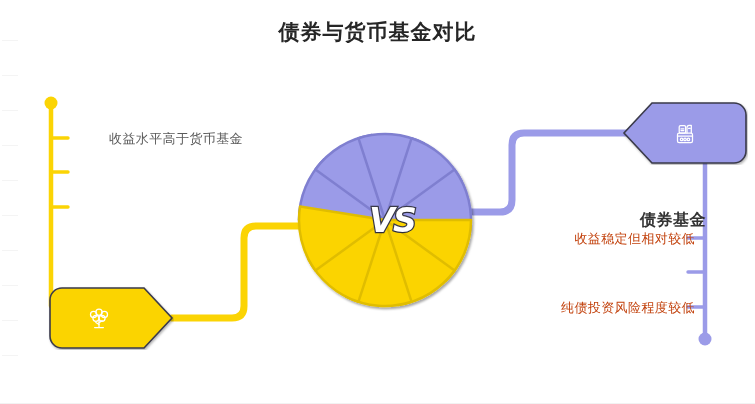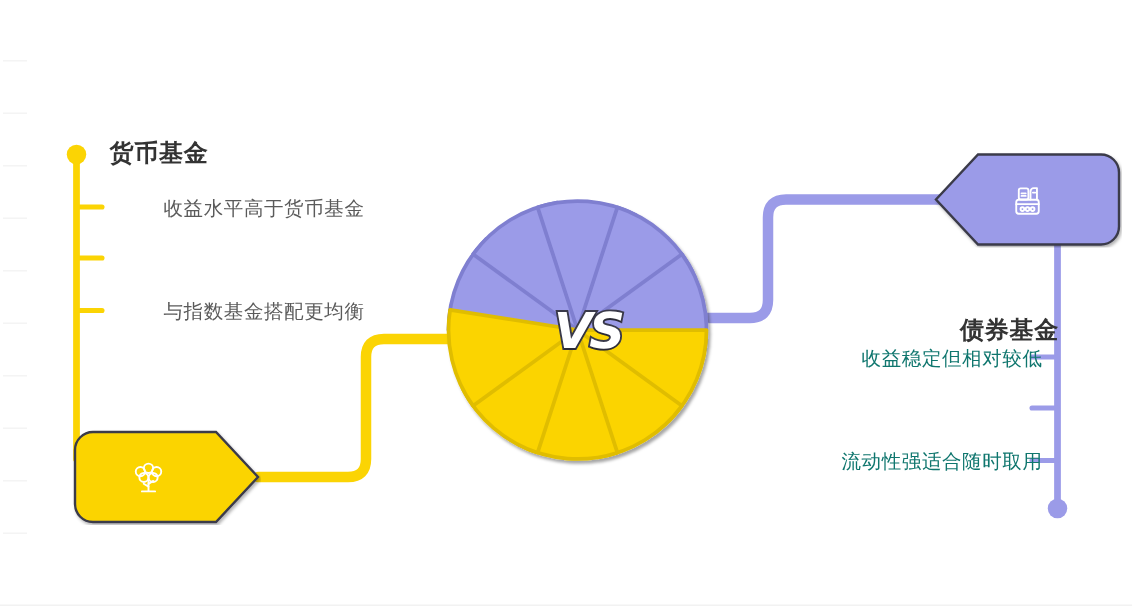--- a/index.html
+++ b/index.html
@@ -44,21 +44,21 @@
   .li1{top:130px;} .li2{top:164px;} .li3{top:199px;}
 
   
   .right-head{
     position:absolute;right:49px;top:198px;
     font-size:16px;font-weight:bold;color:#333333;
     white-space:nowrap;letter-spacing:.5px;text-align:right;margin-top:12px;
   }
   .right-item{
     position:absolute;right:60px;
-    font-size:13px;color:#0f766e;
+    font-size:13px;color:#c2410c;
     white-space:nowrap;letter-spacing:.4px;text-align:right;
   }
   .ri1{top:230px;} .ri2{top:264px;} .ri3{top:299px;}
 
   
   .badge{position:absolute;}
   .badge svg{display:block;}
   .badge .ico{
     position:absolute;display:flex;align-items:center;justify-content:center;
     left:0;top:0;width:100%;height:100%;pointer-events:none;
@@ -118,20 +118,21 @@
 
     <path d="M440,212 L500,212 Q512,212 512,200 L512,145 Q512,133 524,133 L628,133" fill="none" stroke="#9B9BE8" stroke-width="7" stroke-linecap="round" stroke-linejoin="round"></path>
 
     <path d="M705,150 L705,338" fill="none" stroke="#9B9BE8" stroke-width="4.5" stroke-linecap="round"></path>
     <circle cx="705" cy="339" r="6.5" fill="#9B9BE8"></circle>
     <path d="M705,238 L688,238" fill="none" stroke="#9B9BE8" stroke-width="3.4" stroke-linecap="round"></path>
     <path d="M705,272 L688,272" fill="none" stroke="#9B9BE8" stroke-width="3.4" stroke-linecap="round"></path>
     <path d="M705,307 L688,307" fill="none" stroke="#9B9BE8" stroke-width="3.4" stroke-linecap="round"></path>
   </svg>
 
+  <div class="title">债券与货币基金对比</div>
 
   <div class="flower">
     <svg viewBox="0 0 192 192" width="192" height="192">
       <g filter="url(#fsh)">
         <defs>
           <filter id="fsh" x="-20%" y="-20%" width="140%" height="140%">
             <feDropShadow dx="1.5" dy="2" stdDeviation="1.2" flood-color="#000" flood-opacity="0.35"></feDropShadow>
           </filter>
         </defs>
 
@@ -191,21 +192,19 @@
         <circle cx="13" cy="19.4" r="1.25"></circle>
         <circle cx="16.4" cy="19.4" r="1.25"></circle>
         <rect x="7.2" y="5.6" width="6.4" height="7.4" rx="1.3"></rect>
         <path d="M9.0,8.9 h2.8 M9.0,10.6 h2.8"></path>
         <path d="M15.0,13.0 L15.0,7.6 A2.2,2.2 0 0 1 17.2,5.4 L19.3,5.4 L19.3,13.0"></path>
         <line x1="16.6" y1="8.4" x2="18.2" y2="8.4"></line>
       </svg>
     </div>
   </div>
 
-  <div class="left-head">货币基金</div>
   <div class="left-item li1">收益水平高于货币基金</div>
-  <div class="left-item li3">与指数基金搭配更均衡</div>
 
   <div class="right-head">债券基金</div>
   <div class="right-item ri1">收益稳定但相对较低</div>
-  <div class="right-item ri3">流动性强适合随时取用</div>
+  <div class="right-item ri3">纯债投资风险程度较低</div>
 
 </div>
 
 </body></html>

